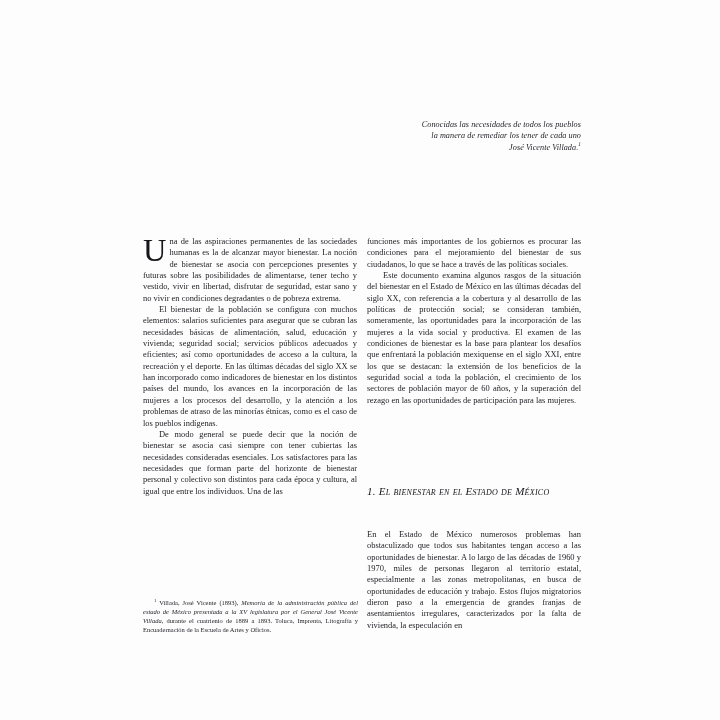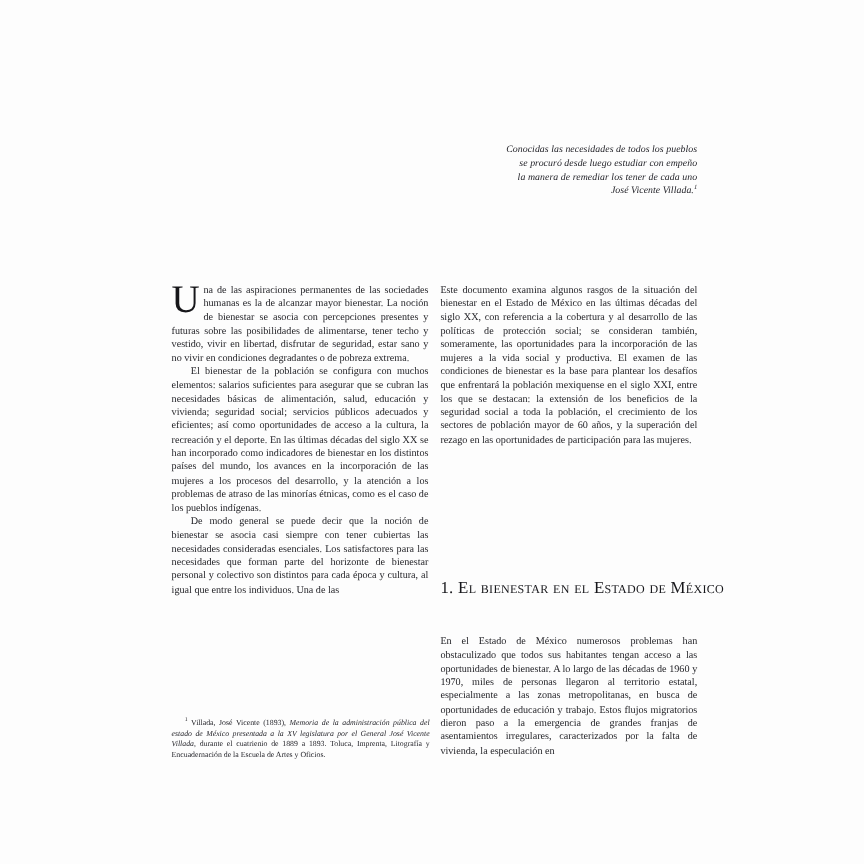--- a/index.html
+++ b/index.html
@@ -102,54 +102,55 @@
     line-height: 0;
   }
   .footnote i { font-style: italic; }
 
   
   .section-heading {
     position: absolute;
     left: 367px;
     top: 485px;
     width: 214px;
-    font-size: 14px;
+    font-size: 11px;
     line-height: 12px;
     color: #16161a;
     letter-spacing: 0.25px;
     white-space: nowrap;
+    font-style: italic;
   }
   .section-heading .num { font-variant: normal; }
   .section-heading .sc {
     font-variant: small-caps;
   }
 </style>
 </head>
 <body style="color: rgb(29, 29, 34);">
 
 <div class="page" style="background: rgb(253, 253, 253);">
 
   <div class="epigraph">
     <span class="eline">Conocidas las necesidades de todos los pueblos</span>
-    <span class="eline">se procuró desde luego estudiar con empeño</span>
     <span class="eline">la manera de remediar los tener de cada uno</span>
     <span class="attrib"><span>José Vicente Villada.</span><sup>1</sup></span>
   </div>
 
   <div class="col col-left">
     <p class="dropcap-para"><span class="dropcap">U</span><span>na de las aspiraciones permanentes de las sociedades humanas es la de alcanzar mayor bienestar. La noción de bienestar se asocia con percepciones presentes y futuras sobre las posibilidades de alimentarse, tener techo y vestido, vivir en libertad, disfrutar de seguridad, estar sano y no vivir en condiciones degradantes o de pobreza extrema.</span></p>
     <p>El bienestar de la población se configura con muchos elementos: salarios suficientes para asegurar que se cubran las necesidades básicas de alimentación, salud, educación y vivienda; seguridad social; servicios públicos adecuados y eficientes; así como oportunidades de acceso a la cultura, la recreación y el deporte. En las últimas décadas del siglo XX se han incorporado como indicadores de bienestar en los distintos países del mundo, los avances en la incorporación de las mujeres a los procesos del desarrollo, y la atención a los problemas de atraso de las minorías étnicas, como es el caso de los pueblos indígenas.</p>
     <p>De modo general se puede decir que la noción de bienestar se asocia casi siempre con tener cubiertas las necesidades consideradas esenciales. Los satisfactores para las necesidades que forman parte del horizonte de bienestar personal y colectivo son distintos para cada época y cultura, al igual que entre los individuos. Una de las</p>
   </div>
 
   <div class="footnote">
     <p><sup>1</sup><span> Villada, José Vicente (1893), </span><i>Memoria de la administración pública del estado de México presentada a la XV legislatura por el General José Vicente Villada</i><span>, durante el cuatrienio de 1889 a 1893. Toluca, Imprenta, Litografía y Encuadernación de la Escuela de Artes y Oficios.</span></p>
   </div>
 
   <div class="col col-right">
+    <p>funciones más importantes de los gobiernos es procurar las condiciones para el mejoramiento del bienestar de sus ciudadanos, lo que se hace a través de las políticas sociales.</p>
     <p>Este documento examina algunos rasgos de la situación del bienestar en el Estado de México en las últimas décadas del siglo XX, con referencia a la cobertura y al desarrollo de las políticas de protección social; se consideran también, someramente, las oportunidades para la incorporación de las mujeres a la vida social y productiva. El examen de las condiciones de bienestar es la base para plantear los desafíos que enfrentará la población mexiquense en el siglo XXI, entre los que se destacan: la extensión de los beneficios de la seguridad social a toda la población, el crecimiento de los sectores de población mayor de 60 años, y la superación del rezago en las oportunidades de participación para las mujeres.</p>
   </div>
 
   <div class="section-heading"><span class="num">1.</span> <span class="sc">El bienestar en el Estado de México</span></div>
 
   <div class="col col-right" style="top:529px;">
     <p>En el Estado de México numerosos problemas han obstaculizado que todos sus habitantes tengan acceso a las oportunidades de bienestar. A lo largo de las décadas de 1960 y 1970, miles de personas llegaron al territorio estatal, especialmente a las zonas metropolitanas, en busca de oportunidades de educación y trabajo. Estos flujos migratorios dieron paso a la emergencia de grandes franjas de asentamientos irregulares, caracterizados por la falta de vivienda, la especulación en</p>
   </div>
 
 </div>

